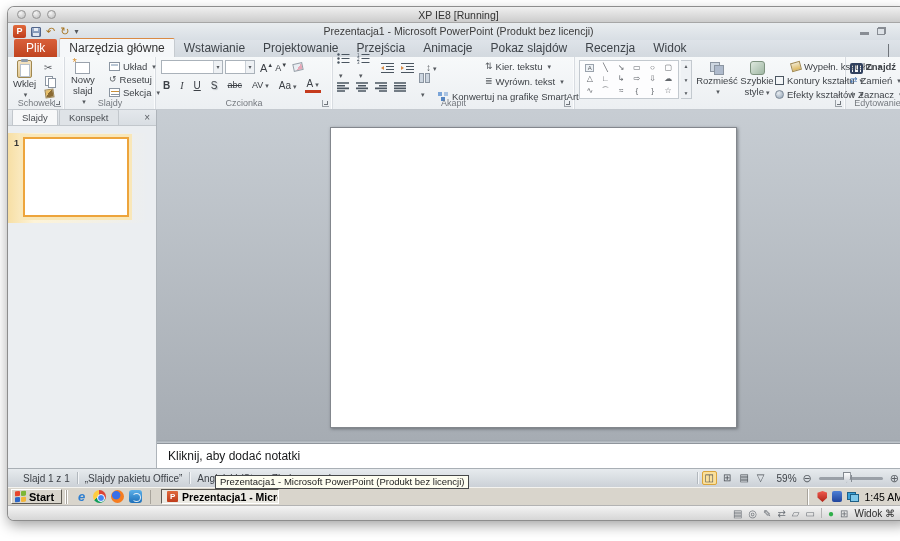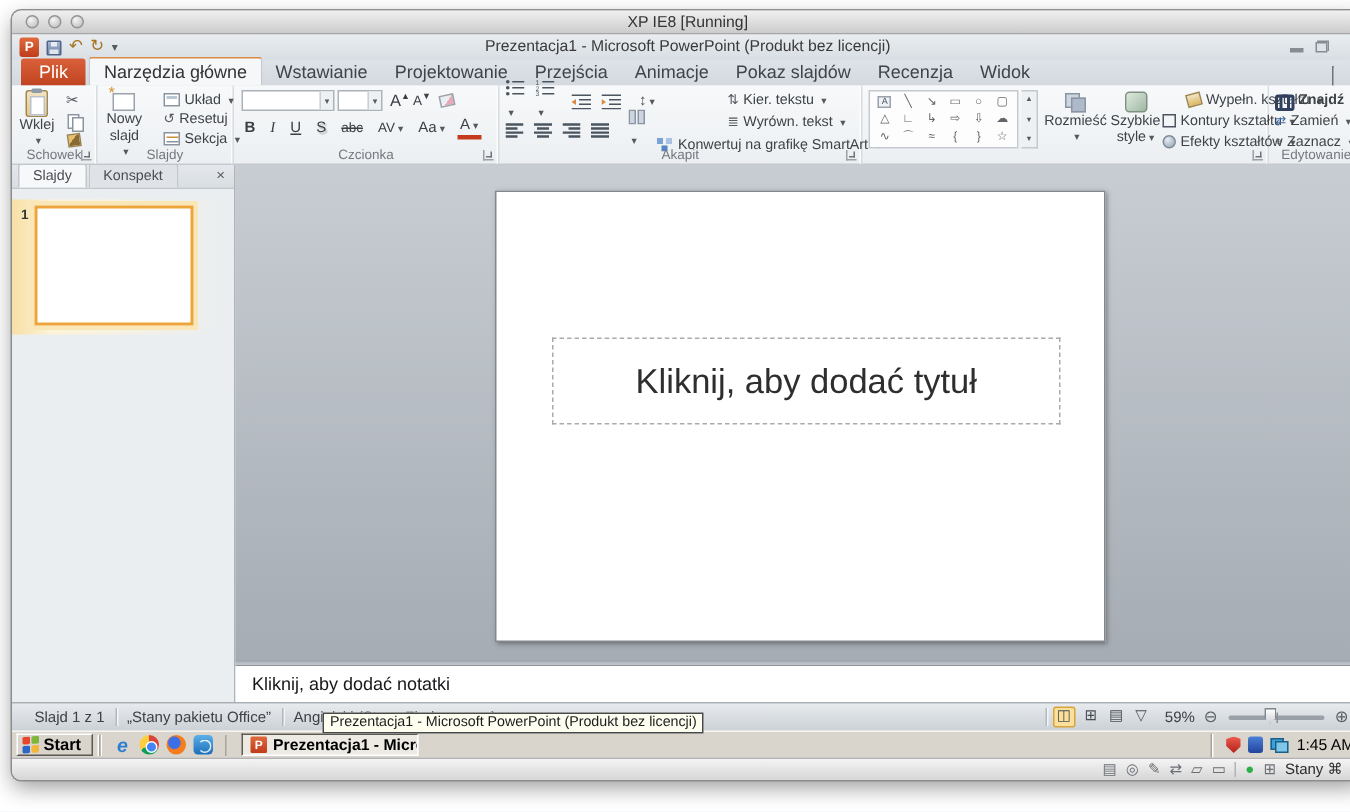--- a/index.html
+++ b/index.html
@@ -485,31 +485,30 @@
       <span class="lp-close">×</span>
     </div>
     <div class="thumb-row">
       <span class="thumb-num">1</span>
       <span class="thumb"></span>
     </div>
   </div>
 
   <div class="workspace">
     <div class="slide">
-      <div class="ph-title">Kliknij, aby dodać tytuł</div>
     </div>
   </div>
 
   <div class="notes-div"></div>
   <div class="notes">Kliknij, aby dodać notatki</div>
 
   <div class="status">
     <span class="sseg">Slajd 1 z 1</span>
     <span class="ssep"></span>
-    <span class="sseg">„Stany pakietu Office”</span>
+    <span class="sseg">„Slajdy pakietu Office”</span>
     <span class="ssep"></span>
     <span class="sseg">Angielski (Stany Zjednoczone)</span>
     <div class="sright">
       <span class="ssep"></span>
       <span class="viewic active">◫</span>
       <span class="viewic">⊞</span>
       <span class="viewic">▤</span>
       <span class="viewic">▽</span>
       <span class="sseg" style="padding:0 2px 0 6px;">59%</span>
       <span class="zglyph">⊖</span>
@@ -553,16 +552,16 @@
   <div class="vboxbar">
     <span class="vbic">▤</span>
     <span class="vbic">◎</span>
     <span class="vbic">✎</span>
     <span class="vbic">⇄</span>
     <span class="vbic">▱</span>
     <span class="vbic">▭</span>
     <span class="vbsep"></span>
     <span class="vbic vb-globe">●</span>
     <span class="vbic">⊞</span>
-    <span class="hostkey">Stany ⌘</span>
+    <span class="hostkey">Widok ⌘</span>
   </div>
 
 </div>
 
 </body></html>

